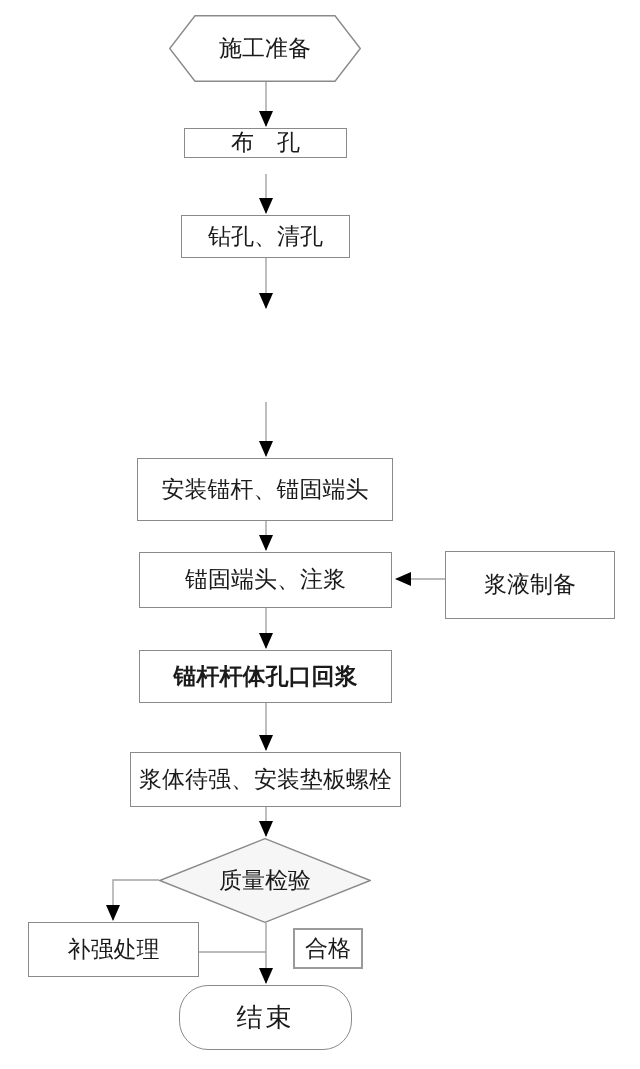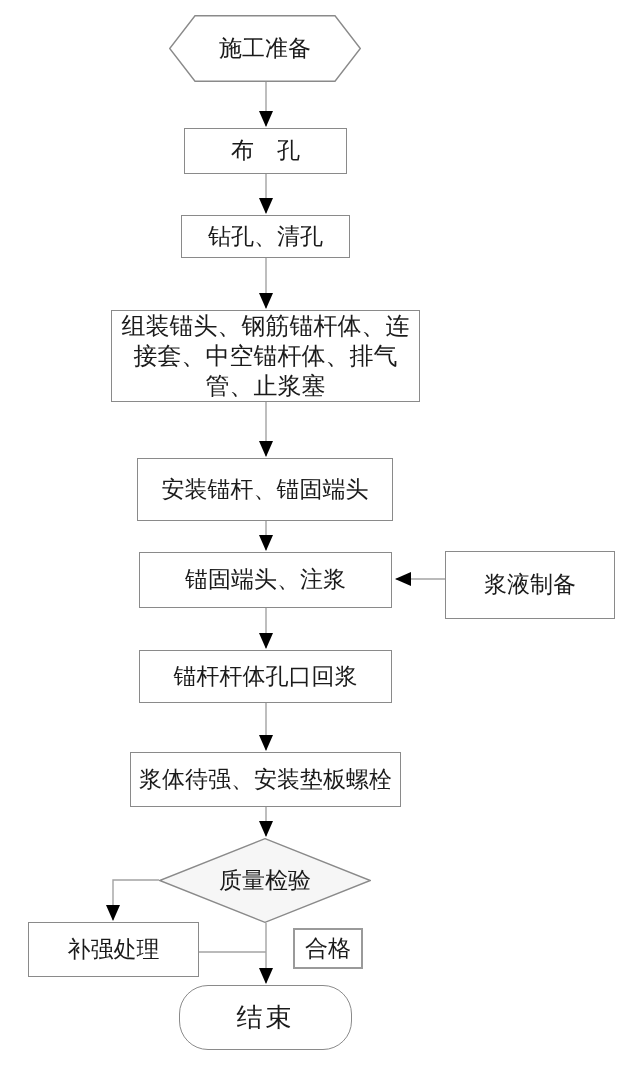--- a/index.html
+++ b/index.html
@@ -109,47 +109,42 @@
     <path class="connector" d="M199,952 H266"></path>
   </svg>
 
   <div class="node shape-node" style="left:169px;top:15px;width:192px;height:67px;">
     <svg class="shape-svg" viewBox="0 0 192 67">
       <polygon class="shape-outline hex-fill" points="26,0.7 166,0.7 191.3,33.5 166,66.3 26,66.3 0.7,33.5"></polygon>
     </svg>
     <span class="shape-label">施工准备</span>
   </div>
 
-  <div class="node rect" style="left:184px;top:128px;width:163px;height:46px;">
+  <div class="node rect" style="left:184px;top:128px;width:163px;height:30px;">
     <span>布　孔</span>
   </div>
 
   <div class="node rect" style="left:181px;top:215px;width:169px;height:43px;">
     <span>钻孔、清孔</span>
   </div>
 
-  <div class="node rect big-box" style="left:111px;top:310px;width:309px;height:92px;">
-    <span>组装锚头、钢筋锚杆体、连
-接套、中空锚杆体、排气
-管、止浆塞</span>
-  </div>
 
   <div class="node rect" style="left:137px;top:458px;width:256px;height:63px;">
     <span>安装锚杆、锚固端头</span>
   </div>
 
   <div class="node rect" style="left:139px;top:552px;width:253px;height:56px;">
     <span>锚固端头、注浆</span>
   </div>
 
   <div class="node rect" style="left:445px;top:551px;width:170px;height:68px;">
     <span>浆液制备</span>
   </div>
 
-  <div class="node rect" style="left:139px;top:650px;width:253px;height:53px;">
+  <div class="node rect" style="left:139px;top:650px;width:253px;height:53px;font-weight:bold;">
     <span>锚杆杆体孔口回浆</span>
   </div>
 
   <div class="node rect" style="left:130px;top:752px;width:271px;height:55px;">
     <span>浆体待强、安装垫板螺栓</span>
   </div>
 
   <div class="node shape-node" style="left:159px;top:838px;width:212px;height:85px;">
     <svg class="shape-svg" viewBox="0 0 212 85">
       <polygon class="shape-outline diamond-fill" points="106,0.7 211.3,42.5 106,84.3 0.7,42.5"></polygon>

